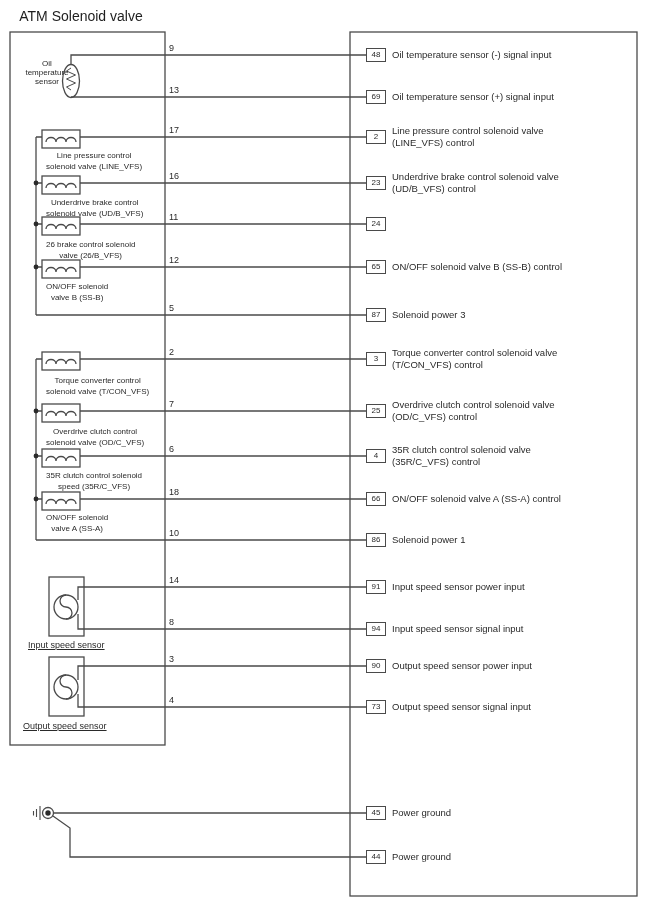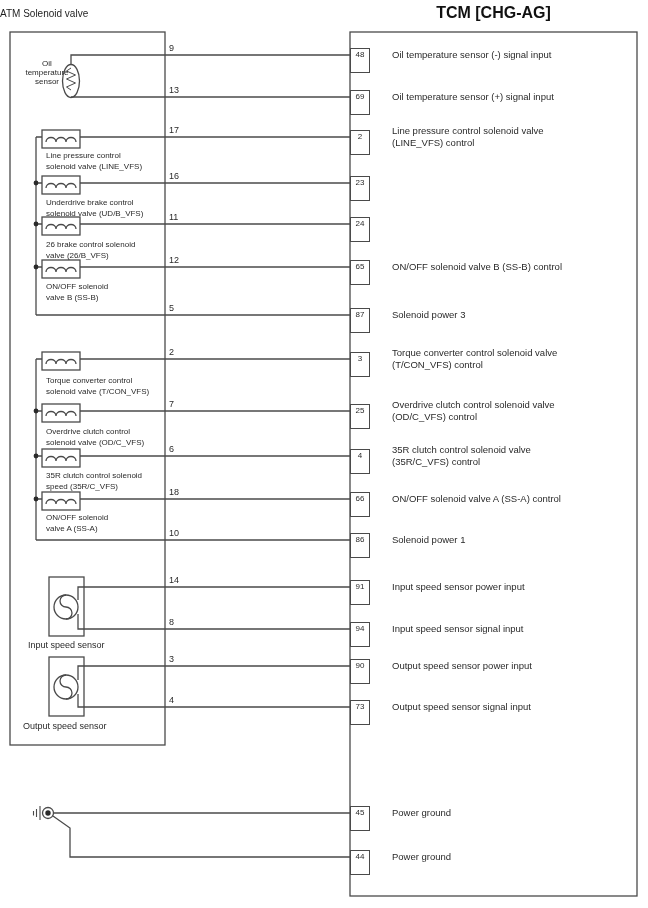--- a/index.html
+++ b/index.html
@@ -2,30 +2,30 @@
 <html><head>
 <meta charset="utf-8">
 <style>
   html,body{margin:0;padding:0;background:#ffffff;}
   .stage{
     position:relative;width:648px;height:908px;background:#ffffff;
     font-family:"Liberation Sans",sans-serif;color:#262626;overflow:hidden;
   }
   .stage svg{position:absolute;left:0;top:0;}
   .abs{position:absolute;}
-  .title-left{left:0;top:8px;width:162px;text-align:left;font-size:10px;color:#1e1e1e;}
+  .title-left{left:0;top:8px;width:162px;text-align:center;font-size:14px;color:#1e1e1e;}
   .title-right{left:350px;top:4px;width:287px;text-align:center;font-size:16px;font-weight:bold;color:#111;}
-  .comp-label{left:46px;font-size:8px;line-height:11px;color:#2a2a2a;white-space:nowrap;}
+  .comp-label{left:46px;font-size:8px;line-height:11px;color:#2a2a2a;white-space:nowrap;text-align:center;}
   .comp-label span{display:block;}
   .oil-label{left:20px;top:59px;width:54px;text-align:center;font-size:8px;line-height:9px;color:#2a2a2a;}
   .oil-label span{display:block;}
-  .sensor-label{font-size:9px;color:#2a2a2a;white-space:nowrap;}
+  .sensor-label{font-size:9px;color:#2a2a2a;white-space:nowrap;text-decoration:underline;}
   .wire-num{left:169px;width:20px;font-size:9px;color:#2a2a2a;}
   .pin-box{
-    left:350px;width:20px;height:25px;box-sizing:border-box;
+    left:366px;width:20px;height:14px;box-sizing:border-box;
     border:1px solid #4a4a4a;background:#fff;font-size:8px;line-height:12px;
     text-align:center;color:#2a2a2a;
   }
   .pin-label{left:392px;font-size:9.5px;line-height:12px;color:#2a2a2a;white-space:nowrap;}
   .pin-label span{display:block;}
 </style>
 </head>
 <body>
 
 <div class="stage">
@@ -123,21 +123,20 @@
           <circle cx="36" cy="224" r="2.4"></circle>
           <circle cx="36" cy="267" r="2.4"></circle>
         <circle cx="36" cy="411" r="2.4"></circle>
           <circle cx="36" cy="456" r="2.4"></circle>
           <circle cx="36" cy="499" r="2.4"></circle>
       </g>
     </g>
   </svg>
 
   <div class="abs title-left">ATM Solenoid valve</div>
-  <div class="abs title-right">TCM [CHG-AG]</div>
 
   <div class="abs oil-label">
     <span>Oil</span>
     <span>temperature</span>
     <span>sensor</span>
   </div>
 
   <div class="abs comp-label" style="top:150px">
     <span>Line pressure control</span>
     <span>solenoid valve (LINE_VFS)</span>
@@ -213,20 +212,24 @@
   <div class="abs pin-label" style="top:49px">
     <span>Oil temperature sensor (-) signal input</span>
   </div>
   <div class="abs pin-label" style="top:91px">
     <span>Oil temperature sensor (+) signal input</span>
   </div>
   <div class="abs pin-label" style="top:125px">
     <span>Line pressure control solenoid valve</span>
     <span>(LINE_VFS) control</span>
   </div>
+  <div class="abs pin-label" style="top:171px">
+    <span>Underdrive brake control solenoid valve</span>
+    <span>(UD/B_VFS) control</span>
+  </div>
   <div class="abs pin-label" style="top:261px">
     <span>ON/OFF solenoid valve B (SS-B) control</span>
   </div>
   <div class="abs pin-label" style="top:309px">
     <span>Solenoid power 3</span>
   </div>
   <div class="abs pin-label" style="top:347px">
     <span>Torque converter control solenoid valve</span>
     <span>(T/CON_VFS) control</span>
   </div>

